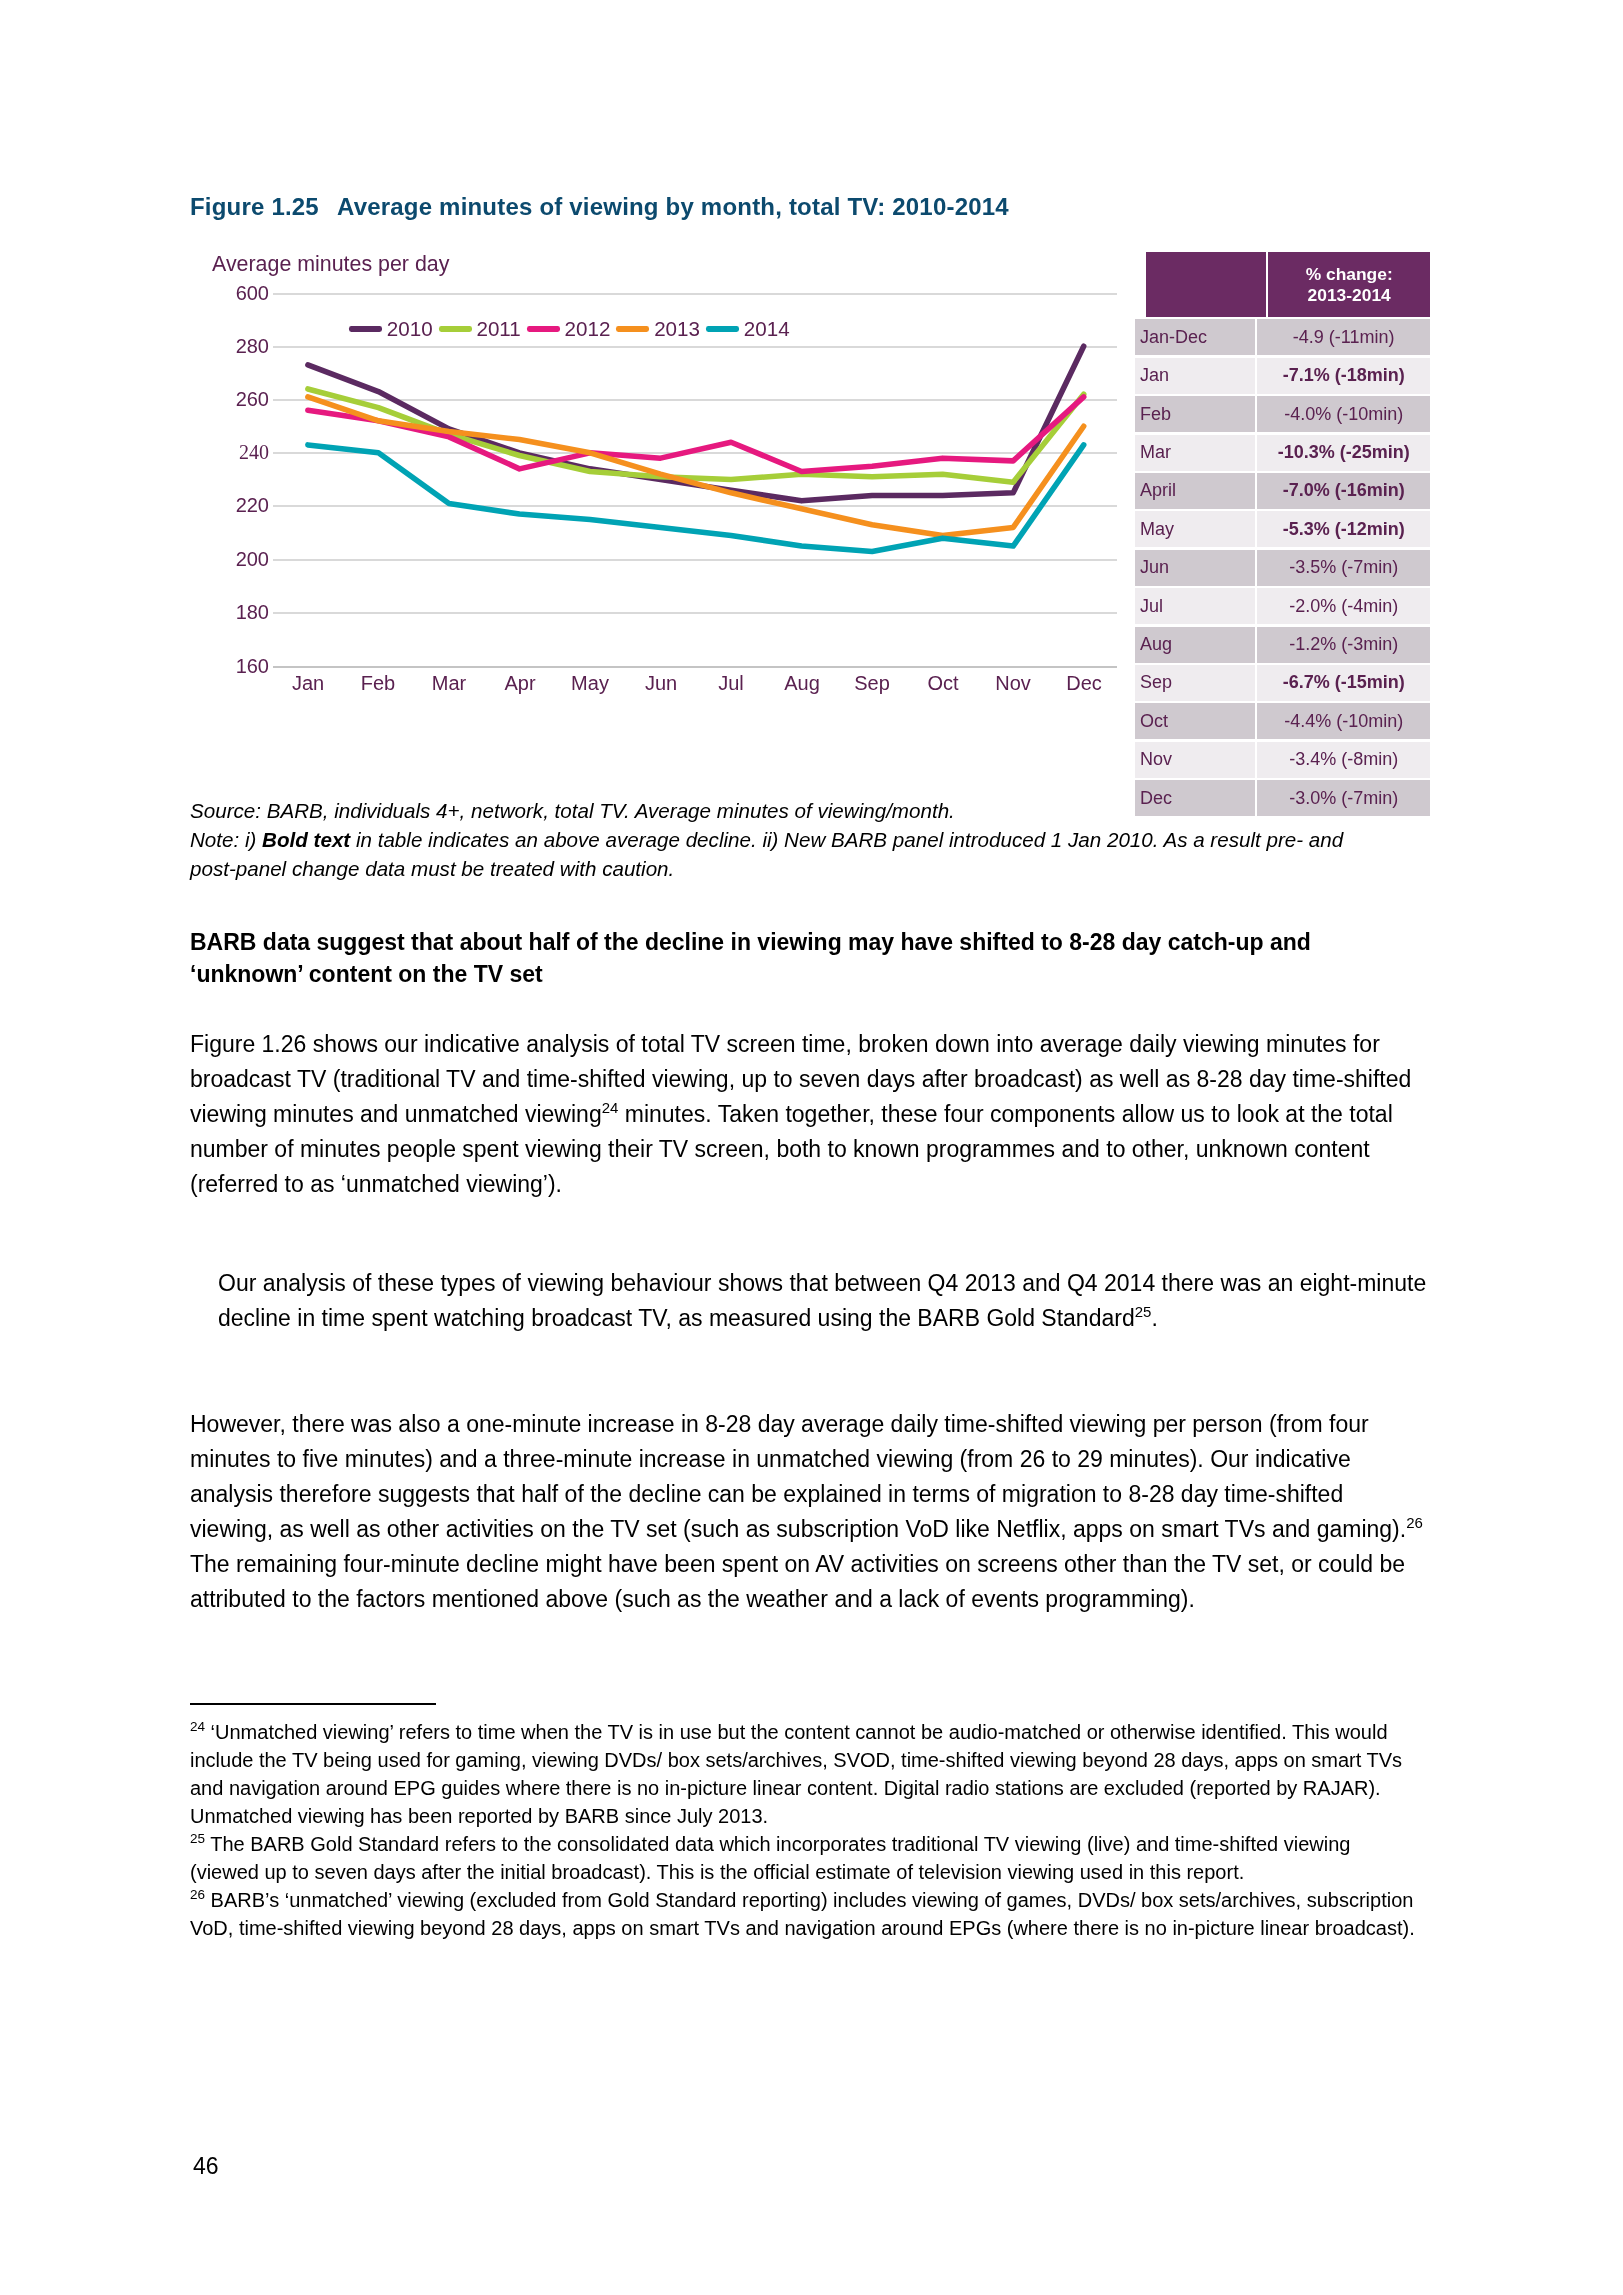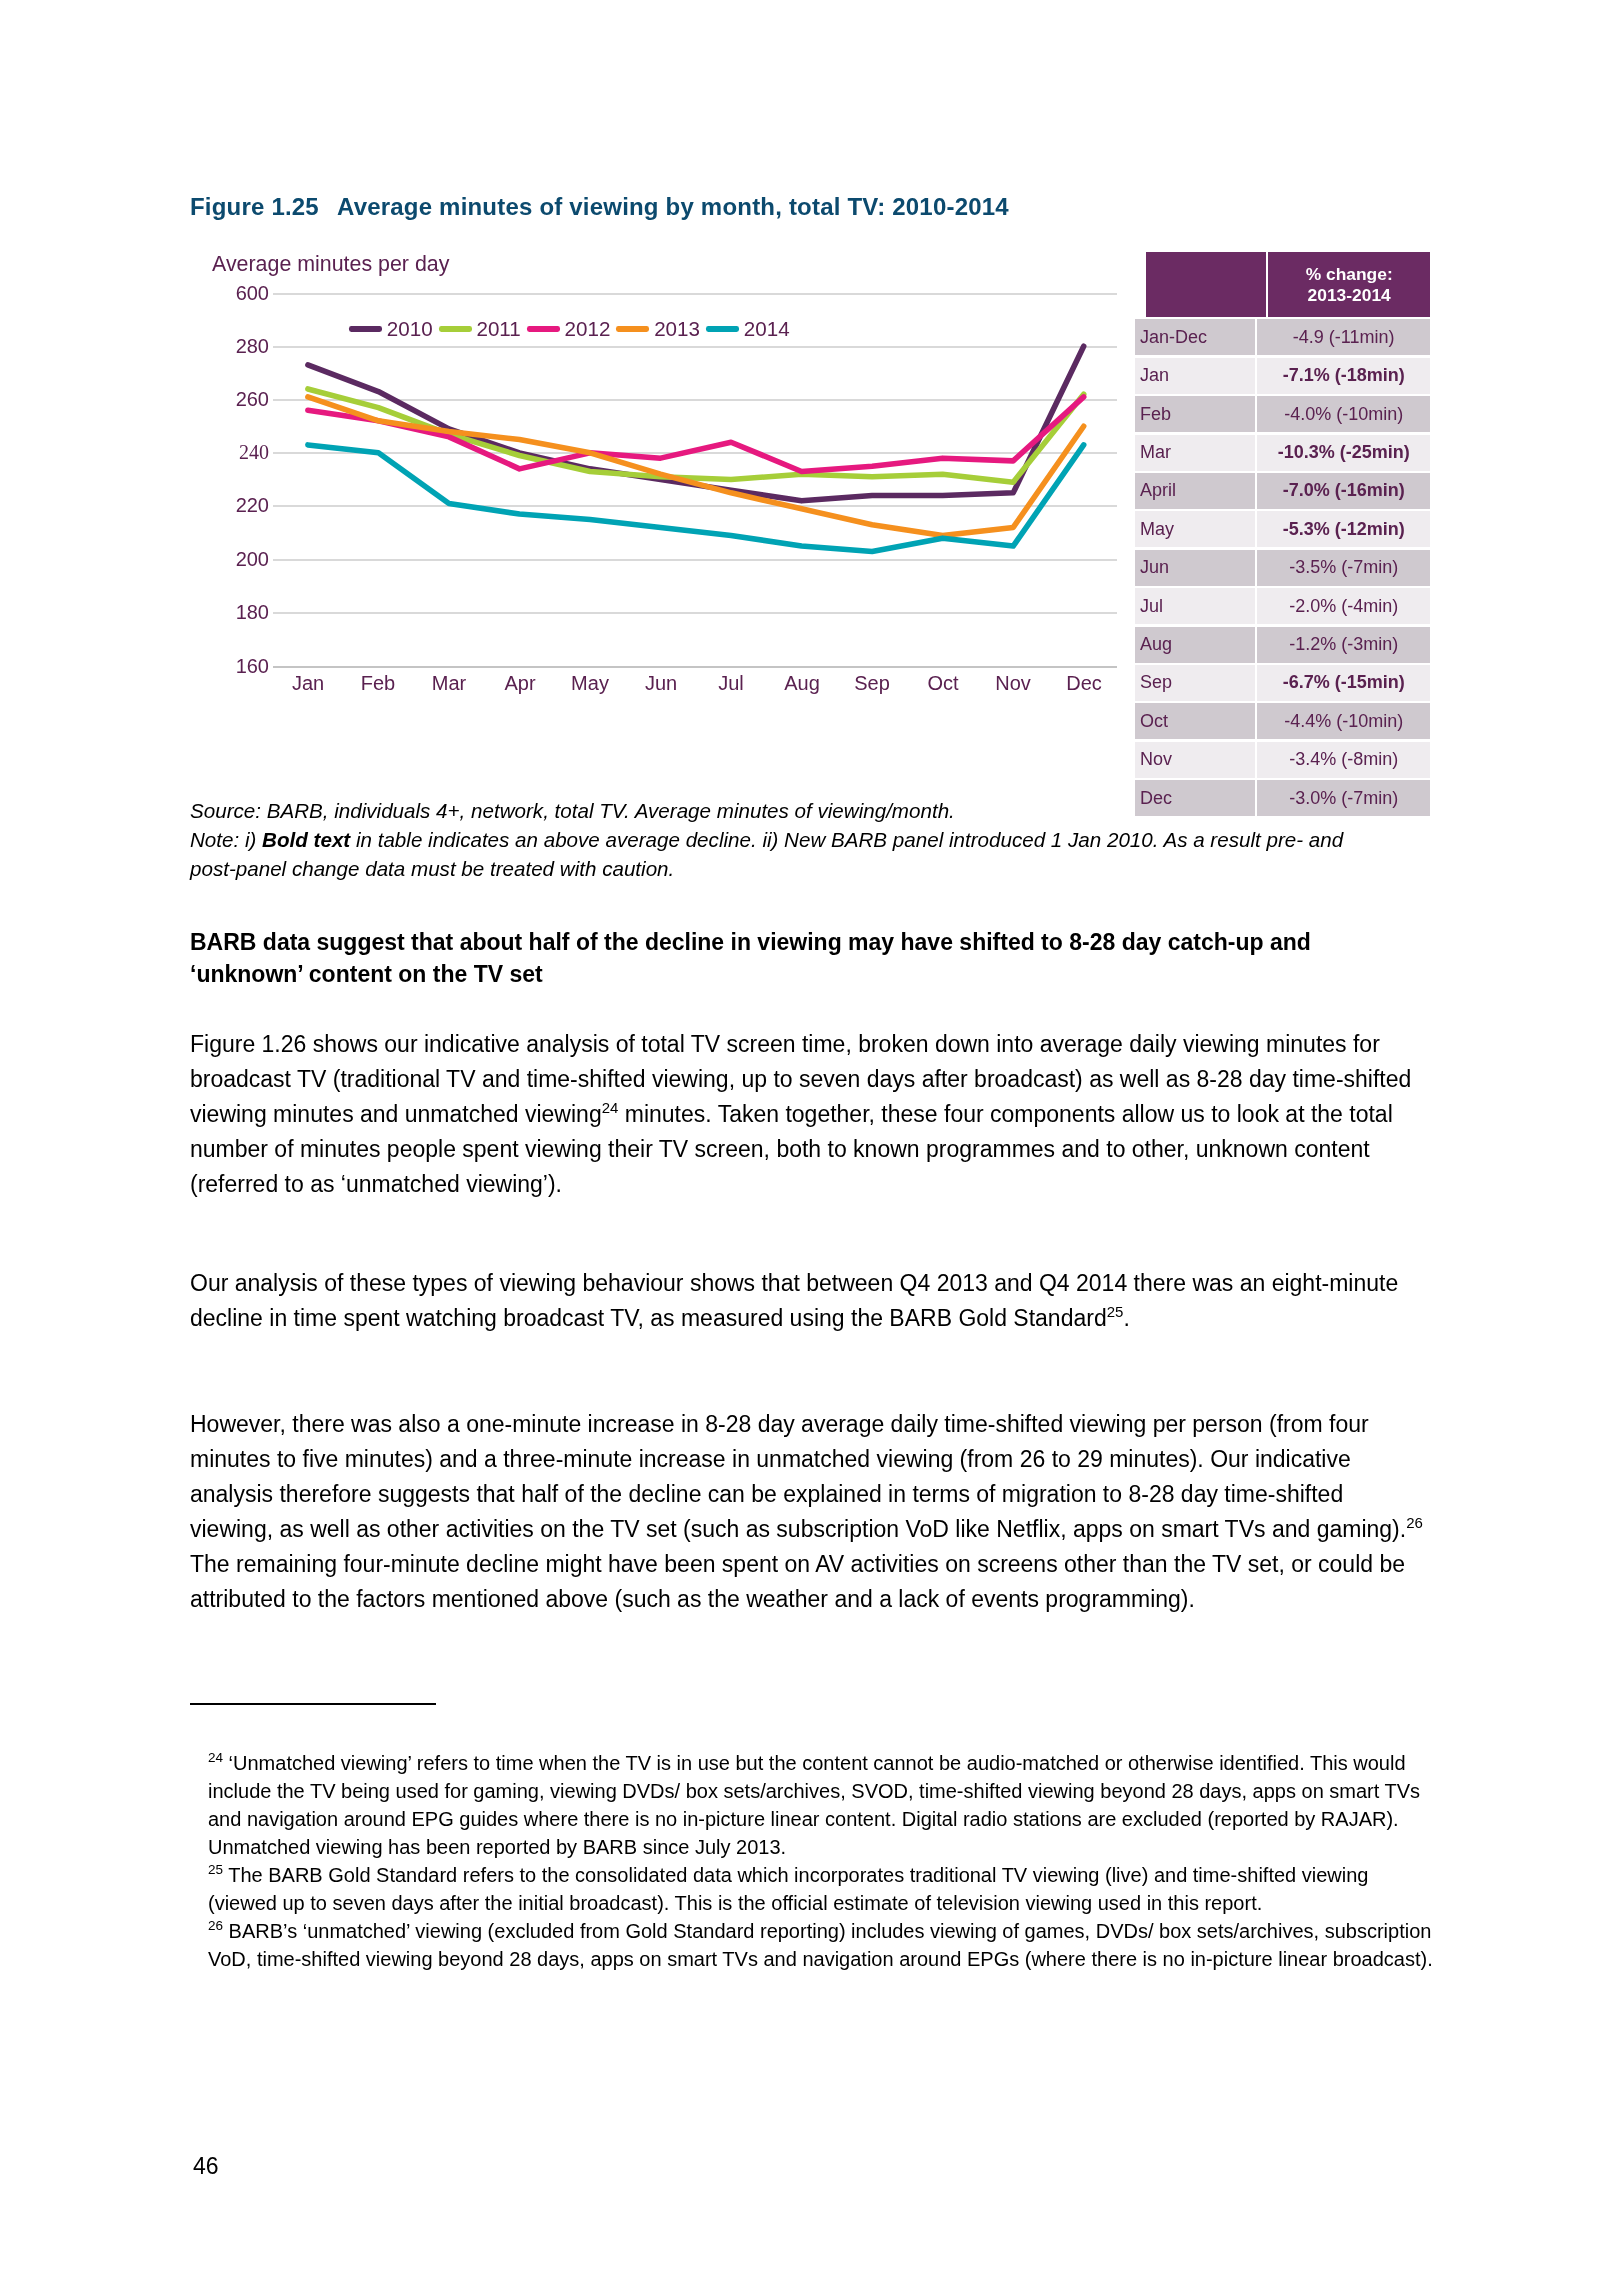--- a/index.html
+++ b/index.html
@@ -109,32 +109,32 @@
     width:1233px;
     font-size:23px; font-weight:bold; line-height:1.40;
   }
   .para {
     position:absolute; left:190px;
     width:1233px;
     font-size:23px; line-height:1.525;
   }
   .para sup, .subhead sup { font-size:15px; vertical-align:super; line-height:0; }
   #p1 { top:1027px; }
-  #p2 { top:1266px; }
+  #p2 { top:1266px;margin-left:28px; }
   #p3 { top:1407px; }
 
   
   .fn-rule {
     position:absolute; left:190px; top:1703px;
     width:246px; height:2.4px; background:#000;
   }
   .footnotes {
-    position:absolute; left:208px; top:1718px;
+    position:absolute; left:190px; top:1718px;
     width:1225px;
-    font-size:20px; line-height:1.40;margin-top:31px;
+    font-size:20px; line-height:1.40;
   }
   .footnotes p { margin:0; }
   .footnotes sup { font-size:13.5px; vertical-align:super; line-height:0; }
 
   .pagenum {
     position:absolute; left:193px; top:2153px;
     font-size:23px; color:#000;
   }
 </style>
 </head>

